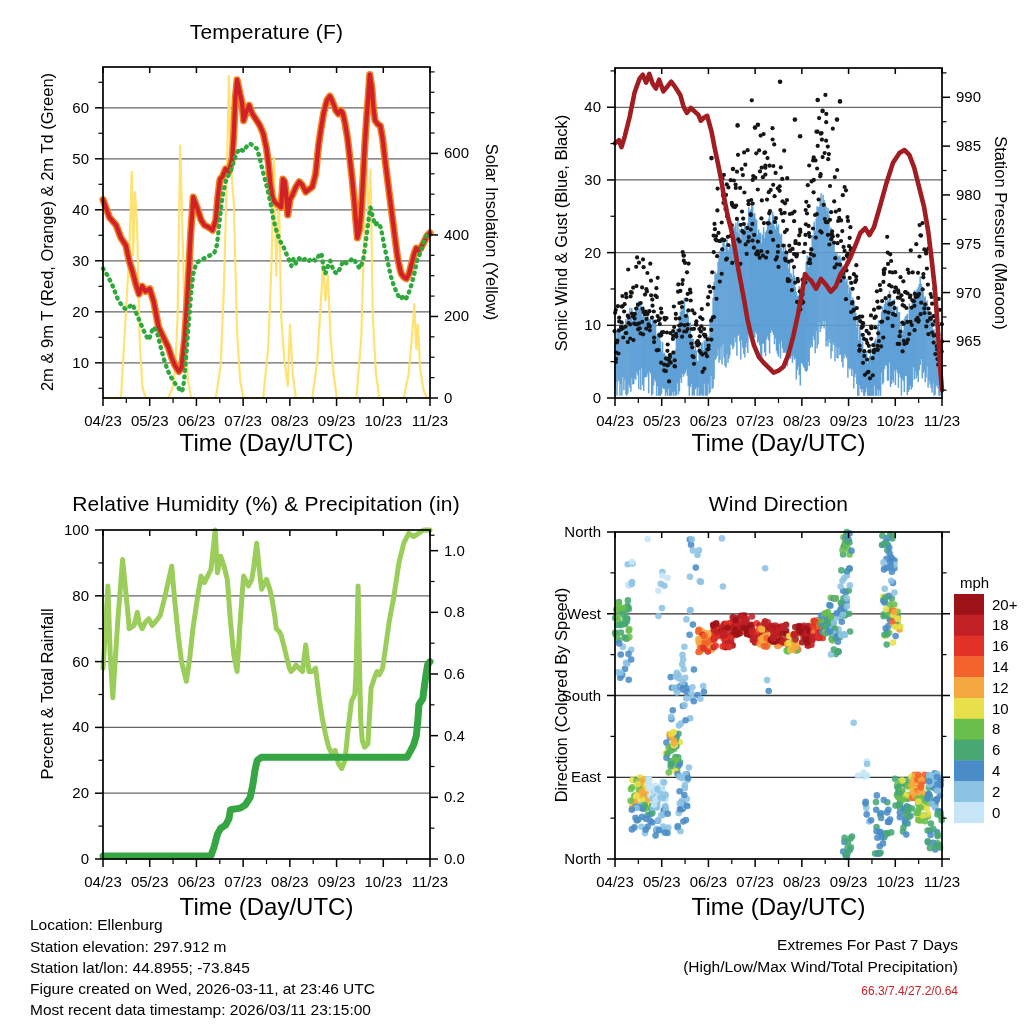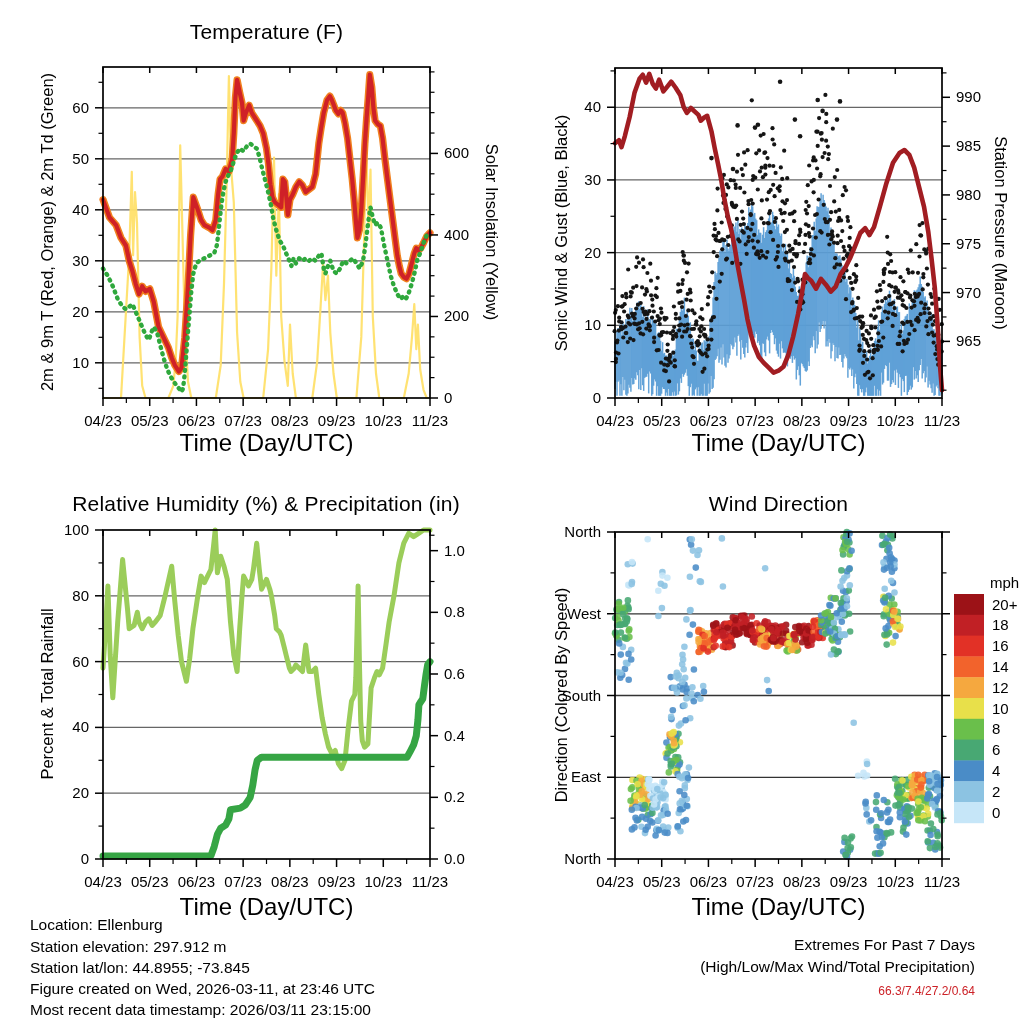--- a/index.html
+++ b/index.html
@@ -6,21 +6,21 @@
   .canvas{position:relative;width:1024px;height:1024px;background:#ffffff;
           font-family:"Liberation Sans",sans-serif;color:#000;overflow:hidden}
   svg#charts{position:absolute;left:0;top:0}
   .t{position:absolute;text-align:center;font-size:21px;letter-spacing:0.2px}
   .xl{position:absolute;text-align:center;font-size:24px}
   .yl{position:absolute;width:340px;height:20px;line-height:20px;text-align:center;font-size:16.5px;white-space:nowrap}
   .yl.rotl{transform:rotate(-90deg)}
   .yl.rotr{transform:rotate(90deg)}
   .cbtitle{position:absolute;font-size:15px}
   .info{position:absolute;left:30px;font-size:15.5px;white-space:nowrap}
-  .ext{position:absolute;left:575px;width:400px;text-align:right;font-size:15.5px;white-space:nowrap}
+  .ext{position:absolute;left:558px;width:400px;text-align:right;font-size:15.5px;white-space:nowrap}
   .ext.red{font-weight:normal;font-size:12px}
 </style>
 </head>
 <body>
 
 <div class="canvas">
 
   <svg id="charts" width="1024" height="1024" viewBox="0 0 1024 1024">
       <line x1="103" x2="430" y1="362.8" y2="362.8" stroke="#666666" stroke-width="1.2"></line>
       <line x1="103" x2="430" y1="311.8" y2="311.8" stroke="#666666" stroke-width="1.2"></line>
@@ -2604,21 +2604,21 @@
   <div class="xl" style="left:103px;width:327px;top:893px">Time (Day/UTC)</div>
   <div class="xl" style="left:615px;width:327px;top:893px">Time (Day/UTC)</div>
 
   <div class="yl rotl" style="left:-123px;top:222px">2m &amp; 9m T (Red, Orange) &amp; 2m Td (Green)</div>
   <div class="yl rotr" style="left:322px;top:222px">Solar Insolation (Yellow)</div>
   <div class="yl rotl" style="left:391px;top:223px">Sonic Wind &amp; Gust (Blue, Black)</div>
   <div class="yl rotr" style="left:831px;top:223px">Station Pressure (Maroon)</div>
   <div class="yl rotl" style="left:-123px;top:684px">Percent &amp; Total Rainfall</div>
   <div class="yl rotl" style="left:391px;top:685px">Direction (Colored By Speed)</div>
 
-  <div class="cbtitle" style="left:990px;top:574px">mph</div>
+  <div class="cbtitle" style="left:960px;top:574px">mph</div>
 
   <div class="info" style="top:916px">Location: Ellenburg</div>
   <div class="info" style="top:938px">Station elevation: 297.912 m</div>
   <div class="info" style="top:959px">Station lat/lon: 44.8955; -73.845</div>
   <div class="info" style="top:980px">Figure created on Wed, 2026-03-11, at 23:46 UTC</div>
   <div class="info" style="top:1001px">Most recent data timestamp: 2026/03/11 23:15:00</div>
 
   <div class="ext" style="top:936px">Extremes For Past 7 Days</div>
   <div class="ext" style="top:958px">(High/Low/Max Wind/Total Precipitation)</div>
   <div class="ext red" style="top:984px;color:#cc2127">66.3/7.4/27.2/0.64</div>

